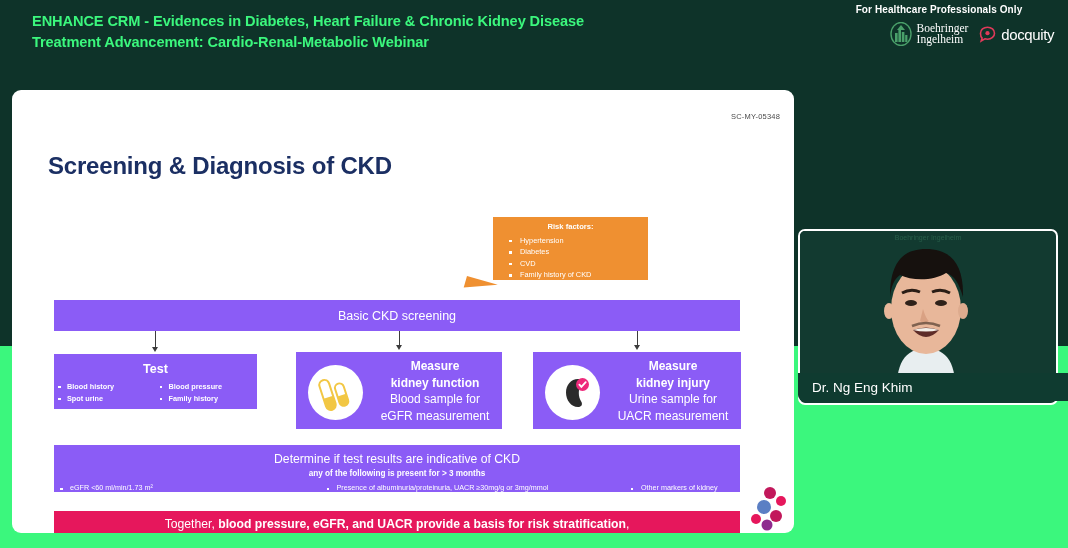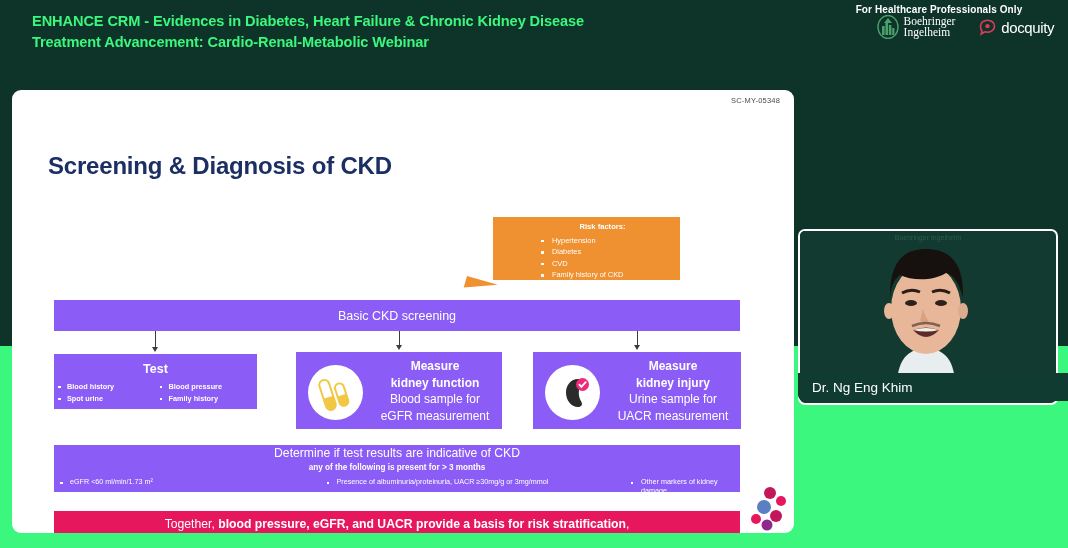--- a/index.html
+++ b/index.html
@@ -13,42 +13,42 @@
   #bg-green{position:absolute;left:0;top:346px;width:1068px;height:202px;background:#3bf77d;}
 
   
   #webinar-title{
     position:absolute;left:32px;top:11px;width:720px;
     color:#3bf77d;font-weight:bold;font-size:14.6px;line-height:21px;
     letter-spacing:-0.1px;
   }
   #brand-block{position:absolute;right:14px;top:4px;width:230px;text-align:center;}
   #hcp-note{color:#ffffff;font-size:10px;font-weight:bold;letter-spacing:.1px;}
-  #logo-row{display:flex;align-items:center;justify-content:flex-end;gap:24px;}
+  #logo-row{display:flex;align-items:center;justify-content:flex-end;gap:11px;margin-top:7px;}
   .logo{display:flex;align-items:center;gap:5px;}
   #bi-mark{width:22px;height:24px;}
   #bi-text{color:#ffffff;font-family:"Liberation Serif", serif;font-size:11.5px;line-height:11.5px;text-align:left;}
   #docq-mark{width:17px;height:17px;}
   #docq-text{color:#ffffff;font-size:15px;font-weight:normal;letter-spacing:-0.4px;}
 
   
   #slide{
     position:absolute;left:12px;top:90px;width:782px;height:443px;
     background:#ffffff;border-radius:9px;overflow:hidden;
   }
-  #sc-code{position:absolute;right:14px;top:6px;font-size:7.5px;color:#4a4a4a;letter-spacing:.2px;}
+  #sc-code{position:absolute;right:14px;top:22px;font-size:7.5px;color:#4a4a4a;letter-spacing:.2px;}
   #slide-title{
     position:absolute;left:36px;top:62px;
     color:#1b2f63;font-size:24px;font-weight:bold;letter-spacing:-0.2px;
   }
 
   
   #risk-callout{
     position:absolute;left:481px;top:127px;width:155px;height:63px;
-    background:#ef9031;color:#ffffff;font-size:7.4px;line-height:11.5px;padding-left:32px;
+    background:#ef9031;color:#ffffff;font-size:7.4px;line-height:11.5px;
   }
   #risk-title{text-align:center;font-weight:bold;padding-top:4px;font-size:7.6px;}
   #risk-list{list-style:none;margin:2px 0 0 0;padding:0 0 0 16px;}
   #risk-list li{position:relative;padding-left:11px;}
   #risk-list li:before{content:"";position:absolute;left:0;top:5px;width:2.5px;height:2.5px;background:#ffffff;}
   #risk-tail{position:absolute;left:455px;top:186px;width:0;height:0;
     border-top:12px solid #ef9031;border-right:32px solid transparent;
     transform:rotate(16deg);transform-origin:left top;}
 
   
@@ -70,21 +70,21 @@
 
   #box-fn{left:284px;top:262px;width:206px;height:77px;}
   #box-inj{left:521px;top:262px;width:208px;height:77px;}
   .measure-text{position:absolute;left:78px;top:6px;right:6px;text-align:center;
     font-size:12px;line-height:16.5px;}
   .measure-text .b{font-weight:bold;}
   .icon-circle{position:absolute;left:12px;top:13px;width:55px;height:55px;border-radius:50%;background:#ffffff;}
 
   
   #determine{left:42px;top:355px;width:686px;height:47px;}
-  #det-l1{text-align:center;font-size:12.2px;padding-top:1px;}
+  #det-l1{text-align:center;font-size:12.2px;padding-top:7px;}
   #det-l2{text-align:center;font-size:8.2px;font-weight:bold;margin-top:3px;}
   #det-bullets{display:flex;margin-top:5px;font-size:7.2px;gap:14px;}
   #det-bullets div{position:relative;padding-left:16px;}
   #det-bullets div:before{content:"";position:absolute;left:6px;top:4.5px;width:2.5px;height:2.5px;background:#ffffff;}
   #db1{width:250px;}
   #db2{width:290px;}
 
   
   #together{position:absolute;left:42px;top:421px;width:686px;height:61px;background:#e6175c;
     color:#ffffff;text-align:center;font-size:12.2px;line-height:19.5px;padding-top:4px;box-sizing:border-box;}

